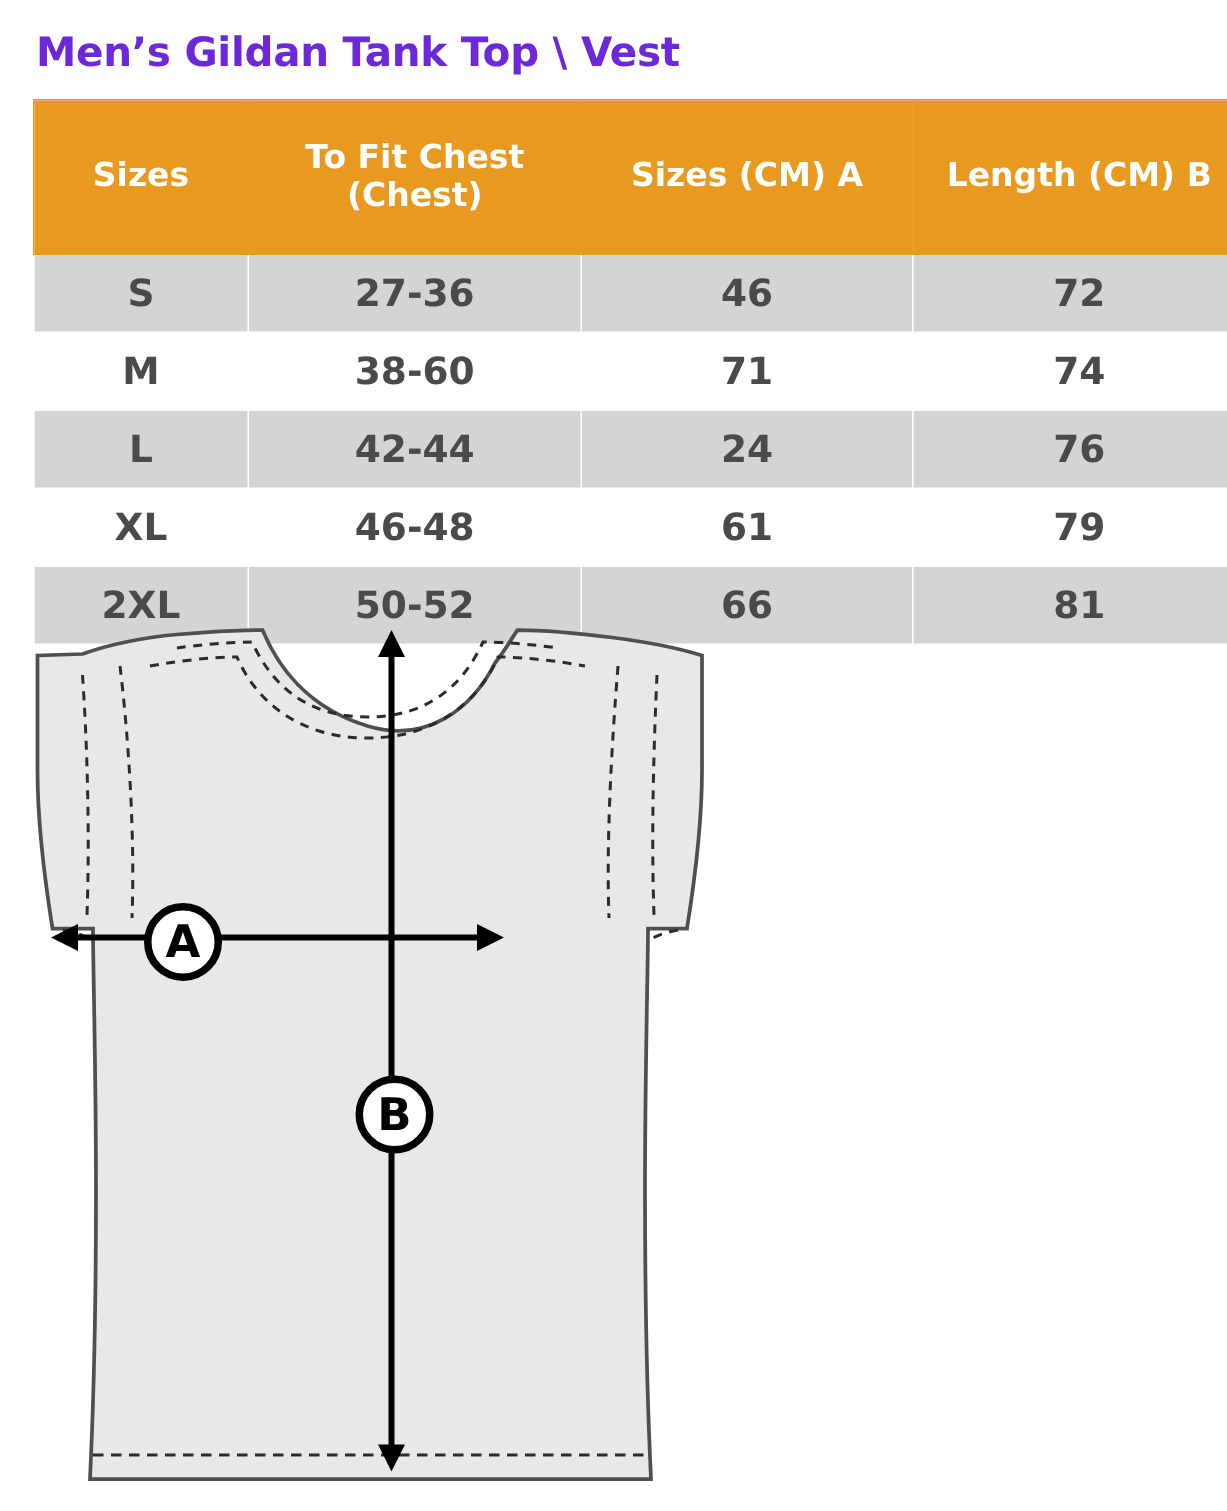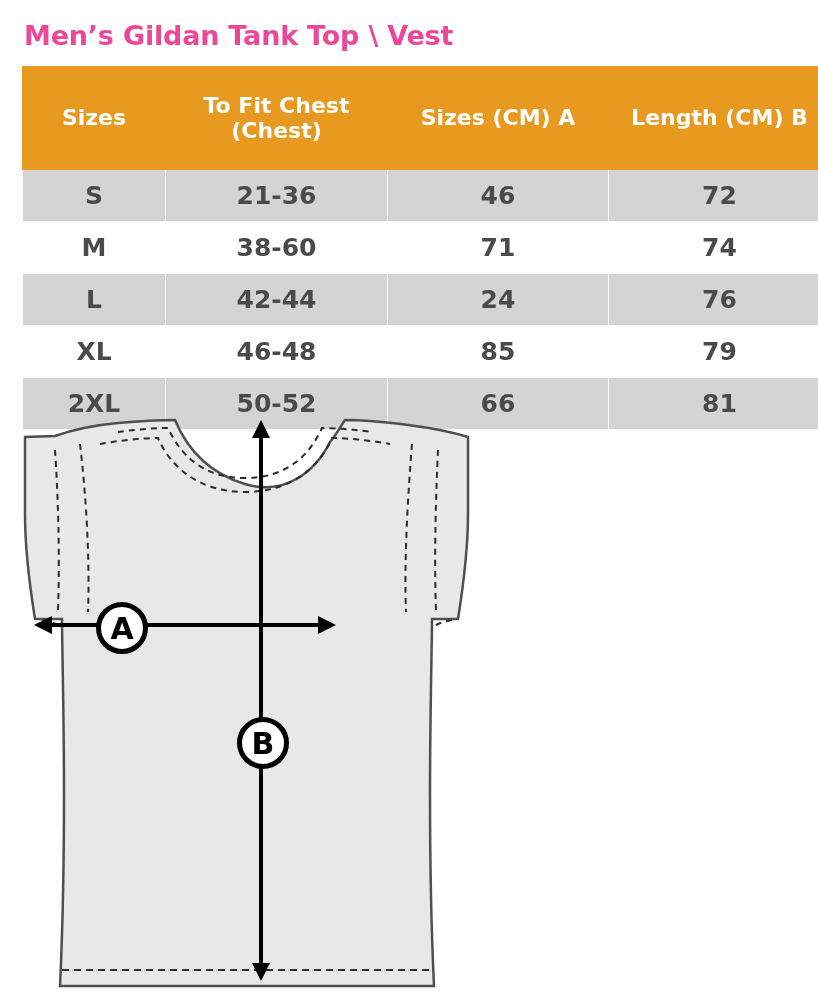--- a/index.html
+++ b/index.html
@@ -19,21 +19,21 @@
     width: 818px;
     height: 1007px;
     position: relative;
   }
   .title {
     position: absolute;
     left: 24px;
     top: 20px;
     font-size: 27px;
     font-weight: 700;
-    color: #ec4899;
+    color: #6d28d9;
     letter-spacing: -0.2px;
     white-space: nowrap;
   }
   table.size-chart {
     position: absolute;
     left: 22px;
     top: 66px;
     width: 772px;
     border-collapse: collapse;
     table-layout: fixed;
@@ -108,40 +108,40 @@
       <tr>
         <th class="col-0">Sizes</th>
         <th class="col-1">To Fit Chest (Chest)</th>
         <th class="col-2">Sizes (CM) A</th>
         <th class="col-3">Length  (CM) B</th>
       </tr>
     </thead>
     <tbody>
       <tr class="odd">
         <td>S</td>
-        <td>21-36</td>
+        <td>27-36</td>
         <td>46</td>
         <td>72</td>
       </tr>
       <tr class="even">
         <td>M</td>
         <td>38-60</td>
         <td>71</td>
         <td>74</td>
       </tr>
       <tr class="odd">
         <td>L</td>
         <td>42-44</td>
         <td>24</td>
         <td>76</td>
       </tr>
       <tr class="even">
         <td>XL</td>
         <td>46-48</td>
-        <td>85</td>
+        <td>61</td>
         <td>79</td>
       </tr>
       <tr class="odd">
         <td>2XL</td>
         <td>50-52</td>
         <td>66</td>
         <td>81</td>
       </tr>
     </tbody>
   </table>

